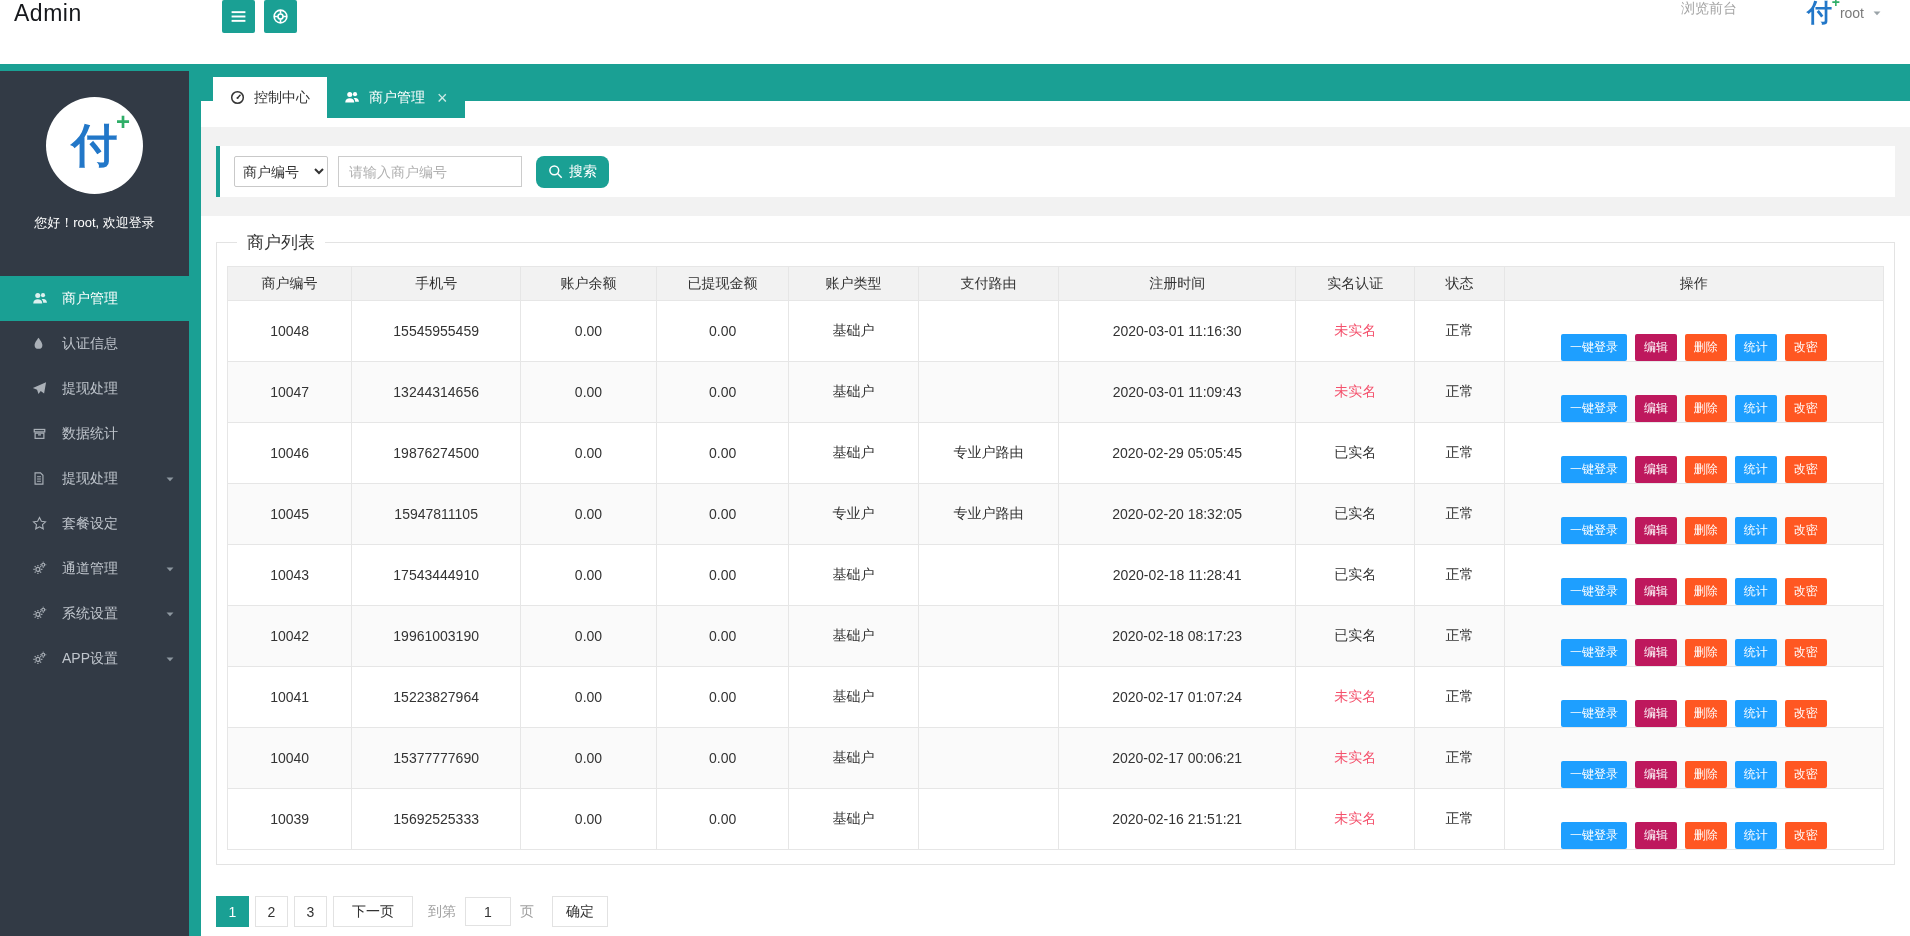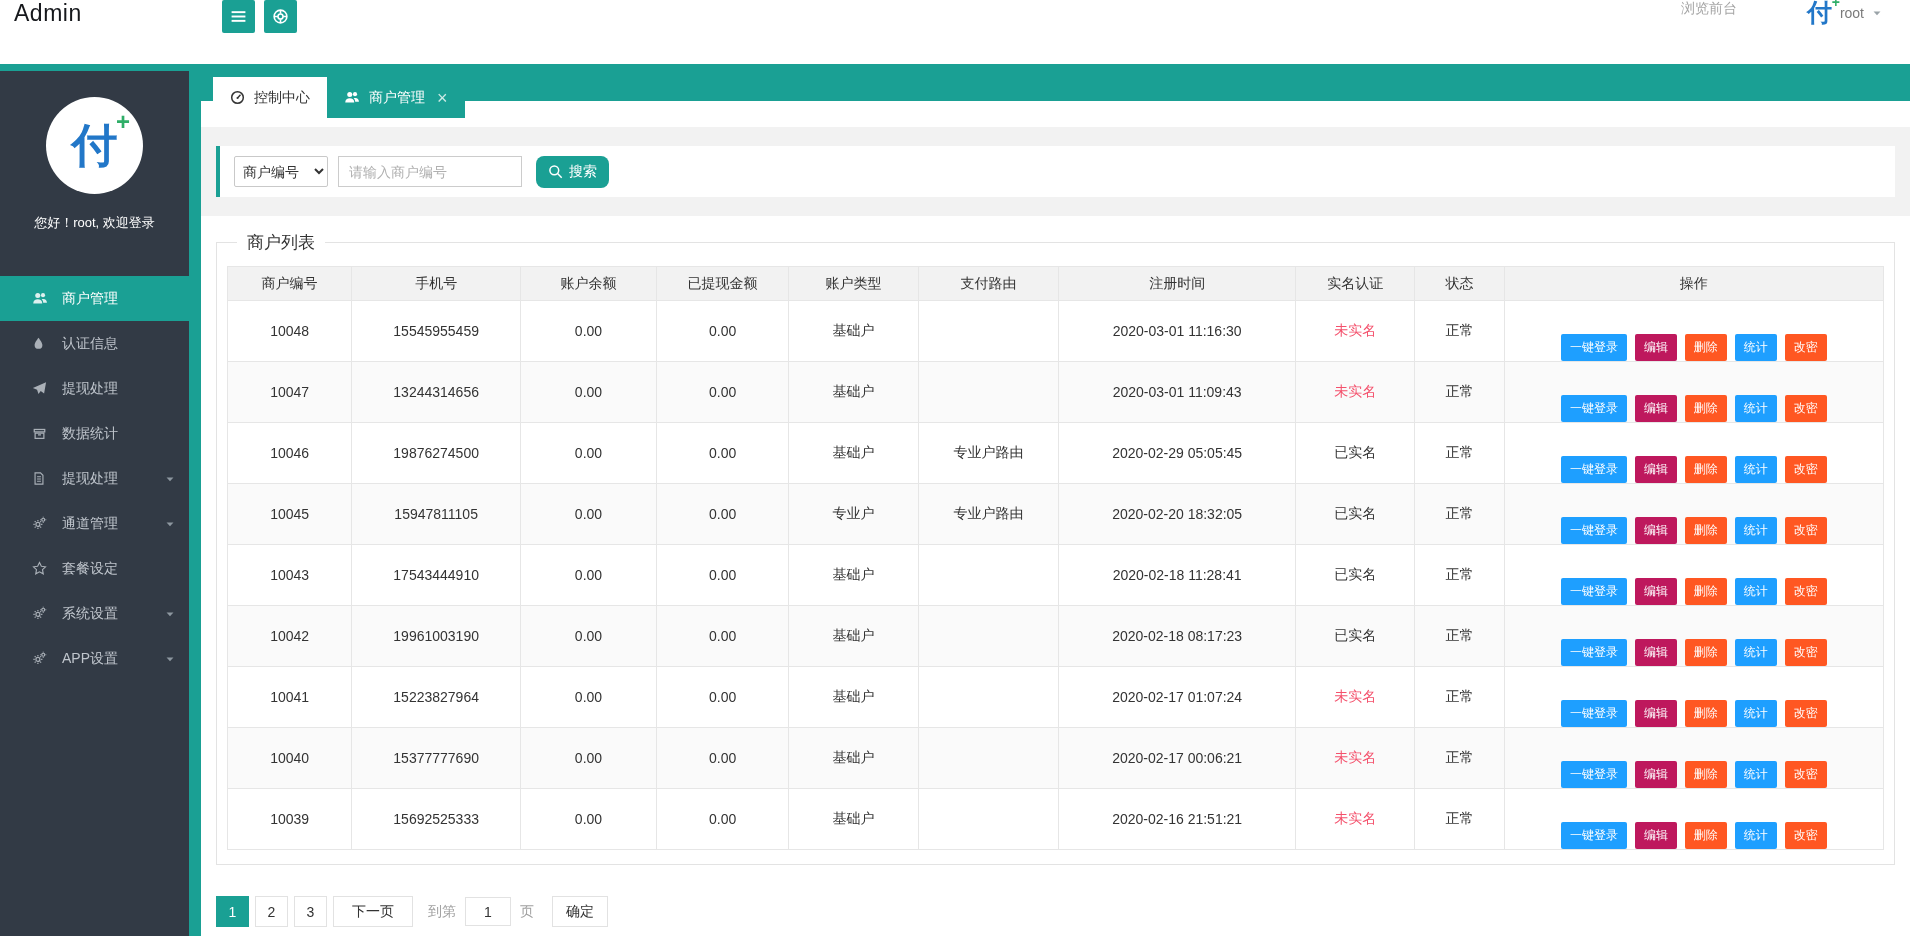--- a/index.html
+++ b/index.html
@@ -170,42 +170,42 @@
         </span>
     <span class="mi-label">提现处理</span>
     <span class="mi-caret">
           <svg width="10" height="10" viewBox="0 0 16 16">
             <path fill="currentColor" d="M2.5 5.5h11L8 11.5z"></path>
           </svg>
         </span>
   </a>
       <a class="menu-item">
     <span class="mi-icon">
+          <svg width="15" height="15" viewBox="0 0 16 16">
+            <path d="M8 1.6l2 4 4.4.6-3.2 3.1.8 4.4L8 11.6l-4 2.1.8-4.4L1.6 6.2 6 5.6z" fill="none" stroke="currentColor" stroke-width="1.2"></path>
+          </svg>
+        </span>
+    <span class="mi-label">套餐设定</span>
+
+  </a>
+      <a class="menu-item">
+    <span class="mi-icon">
           <svg width="15" height="15" viewBox="0 0 16 16" fill="none" stroke="currentColor" stroke-width="1.3">
             <circle cx="6.3" cy="9" r="2.1"></circle>
             <path d="M6.3 5.6V4.2M6.3 12.4v1.4M2.9 9H1.5M9.7 9h1.4M3.9 6.6L2.9 5.6M8.7 6.6l1-1M3.9 11.4l-1 1M8.7 11.4l1 1"></path>
             <circle cx="12" cy="4" r="1.6"></circle>
             <path d="M12 1.6v-.8M12 6.4v.8M9.6 4h-.8M14.4 4h.8"></path>
           </svg>
         </span>
     <span class="mi-label">通道管理</span>
     <span class="mi-caret">
           <svg width="10" height="10" viewBox="0 0 16 16">
             <path fill="currentColor" d="M2.5 5.5h11L8 11.5z"></path>
           </svg>
         </span>
-  </a>
-      <a class="menu-item">
-    <span class="mi-icon">
-          <svg width="15" height="15" viewBox="0 0 16 16">
-            <path d="M8 1.6l2 4 4.4.6-3.2 3.1.8 4.4L8 11.6l-4 2.1.8-4.4L1.6 6.2 6 5.6z" fill="none" stroke="currentColor" stroke-width="1.2"></path>
-          </svg>
-        </span>
-    <span class="mi-label">套餐设定</span>
-
   </a>
       <a class="menu-item">
     <span class="mi-icon">
           <svg width="15" height="15" viewBox="0 0 16 16" fill="none" stroke="currentColor" stroke-width="1.3">
             <circle cx="6.3" cy="9" r="2.1"></circle>
             <path d="M6.3 5.6V4.2M6.3 12.4v1.4M2.9 9H1.5M9.7 9h1.4M3.9 6.6L2.9 5.6M8.7 6.6l1-1M3.9 11.4l-1 1M8.7 11.4l1 1"></path>
             <circle cx="12" cy="4" r="1.6"></circle>
             <path d="M12 1.6v-.8M12 6.4v.8M9.6 4h-.8M14.4 4h.8"></path>
           </svg>
         </span>

